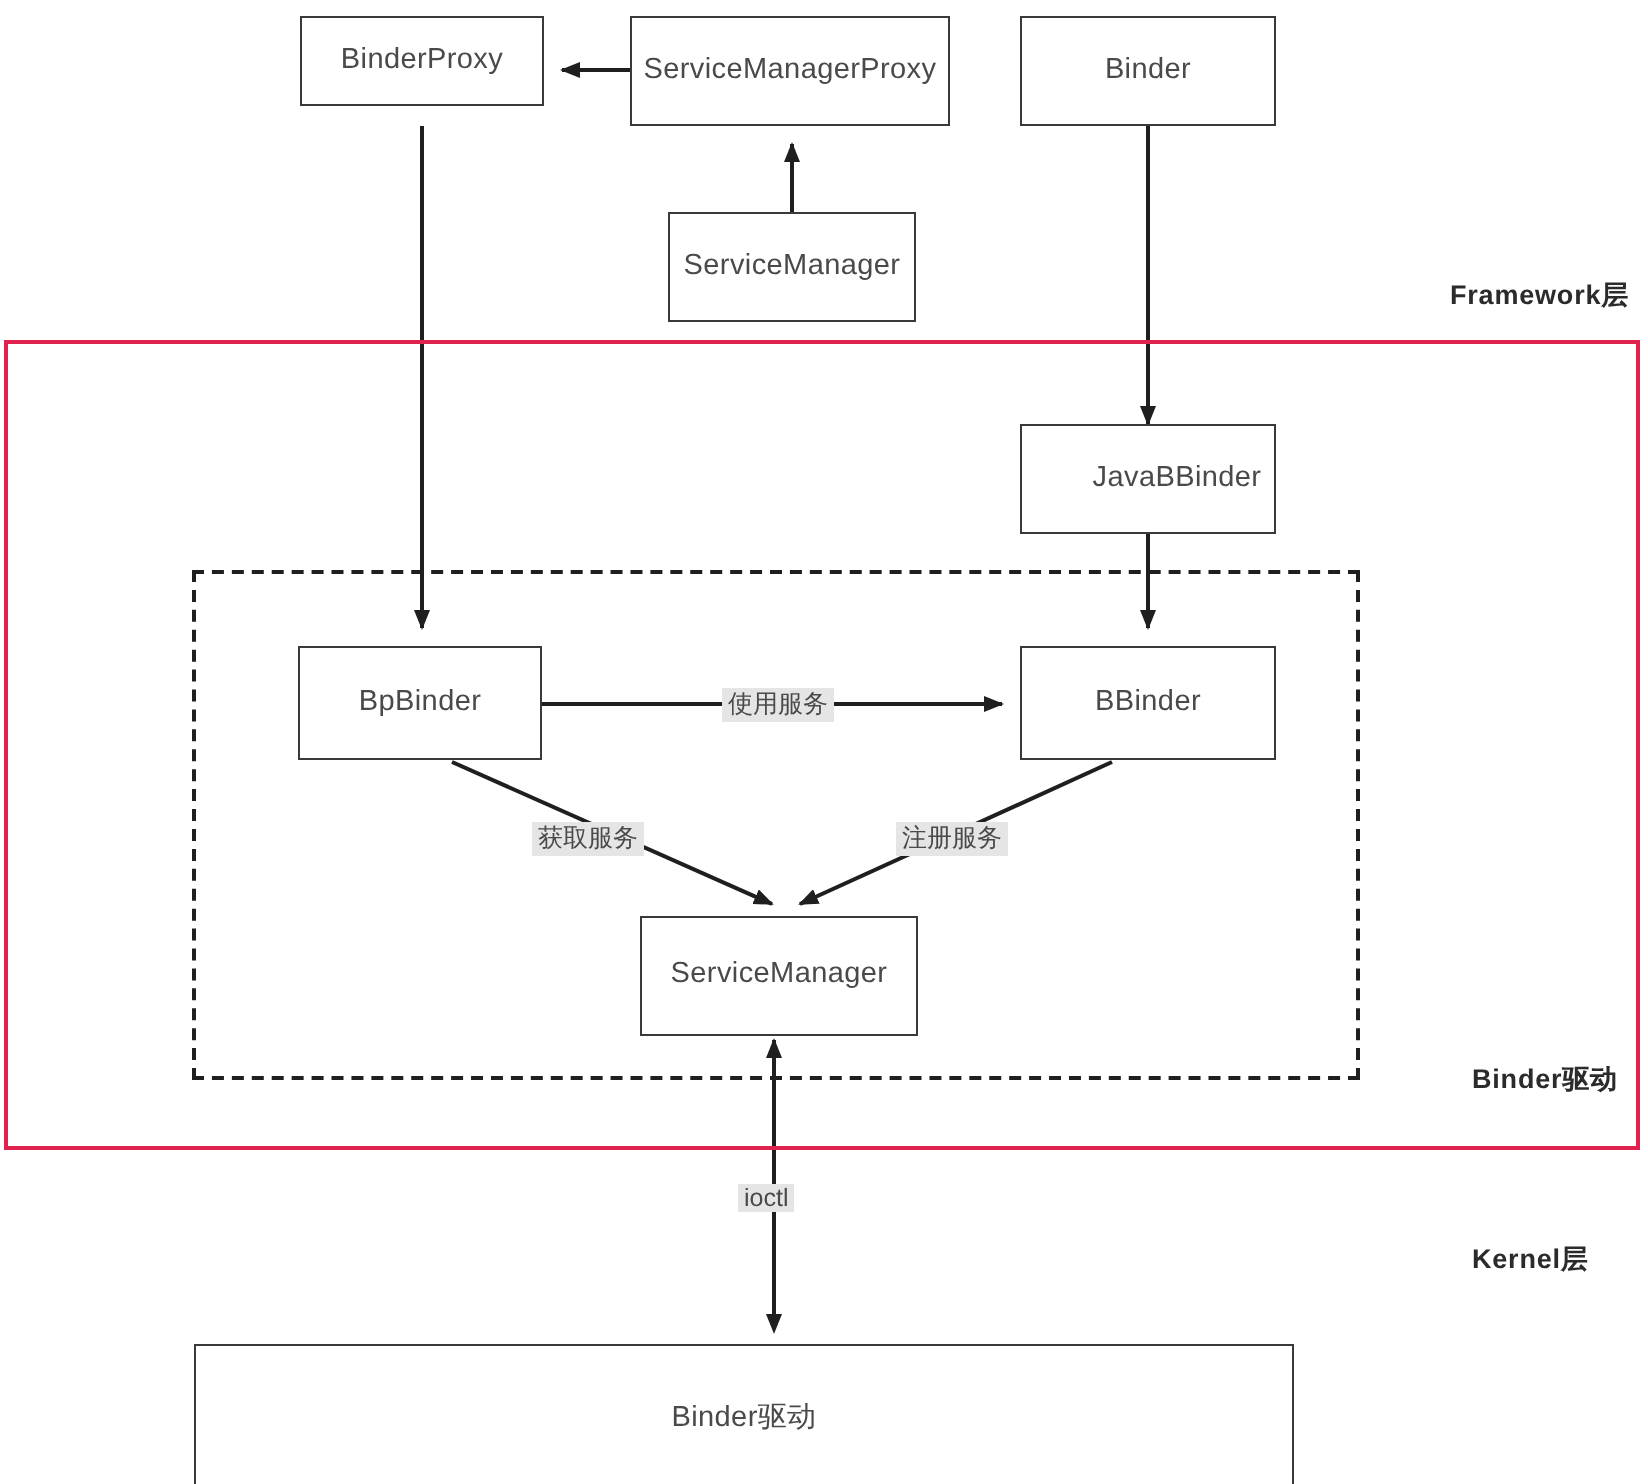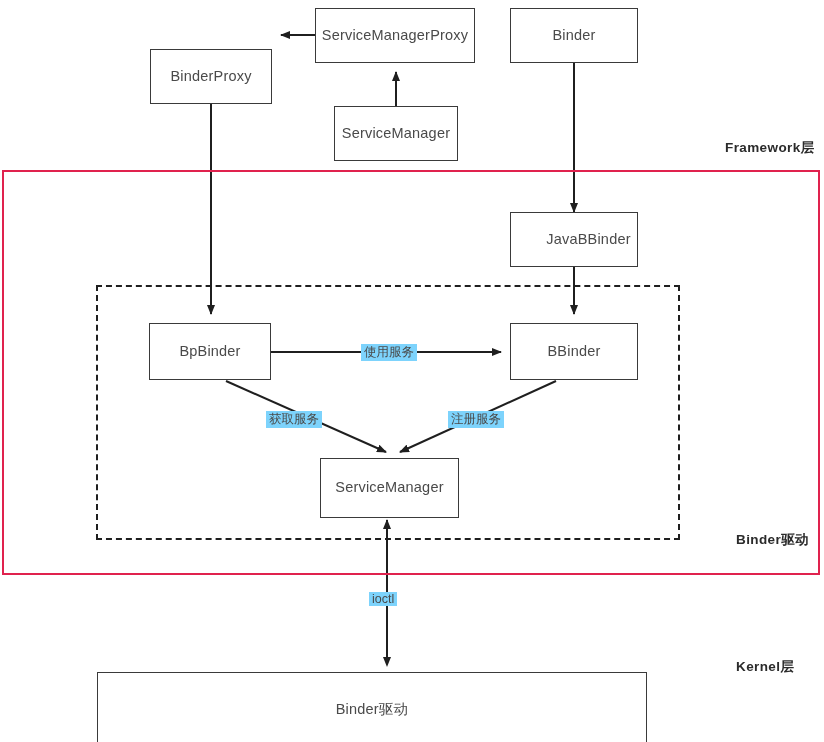--- a/index.html
+++ b/index.html
@@ -46,21 +46,21 @@
     font-weight: bold;
     color: #2b2b2b;
     letter-spacing: 0.4px;
     white-space: nowrap;
     z-index: 4;
   }
   .edge-label {
     position: absolute;
     font-size: 12.5px;
     color: #4a4a4a;
-    background: #7dd3fc;
+    background: #e5e5e5;
     padding: 0 3px;
     white-space: nowrap;
     z-index: 4;
     text-align: right;
   }
   .redbox {
     position: absolute;
     box-sizing: border-box;
     border: 2.4px solid #e0224e;
     background: transparent;
@@ -114,21 +114,21 @@
 
     <line x1="271" y1="352" x2="501" y2="352" stroke="#1f1f1f" stroke-width="2" marker-end="url(#arrowhead)"></line>
 
     <line x1="226" y1="381" x2="386" y2="452" stroke="#1f1f1f" stroke-width="2" marker-end="url(#arrowhead)"></line>
 
     <line x1="556" y1="381" x2="400" y2="452" stroke="#1f1f1f" stroke-width="2" marker-end="url(#arrowhead)"></line>
 
     <line x1="387" y1="658" x2="387" y2="520" stroke="#1f1f1f" stroke-width="2" marker-end="url(#arrowhead)" marker-start="url(#arrowhead-start)"></line>
   </svg>
 
-  <div class="node" style="left:150px; top:8px; width:122px; height:55px;margin-top:41px;">BinderProxy</div>
+  <div class="node" style="left:150px; top:8px; width:122px; height:45px;">BinderProxy</div>
 
   <div class="node" style="left:510px; top:8px; width:128px; height:55px;">Binder</div>
 
   <div class="node" style="left:315px; top:8px; width:160px; height:55px;">ServiceManagerProxy</div>
 
   <div class="node" style="left:334px; top:106px; width:124px; height:55px;">ServiceManager</div>
 
   <div class="node" style="left:510px; top:212px; width:128px; height:55px;padding-left:29px;">JavaBBinder</div>
 
   <div class="node" style="left:149px; top:323px; width:122px; height:57px;">BpBinder</div>
@@ -144,16 +144,16 @@
   <div class="edge-label" style="left:266px; top:411px;">获取服务</div>
 
   <div class="edge-label" style="left:448px; top:411px;">注册服务</div>
 
   <div class="edge-label" style="left:369px; top:592px;">ioctl</div>
 
   <div class="layer-label" style="left:714px; top:139px;padding-left:11px;">Framework层</div>
 
   <div class="layer-label" style="left:736px; top:531px;">Binder驱动</div>
 
-  <div class="layer-label" style="left:736px; top:658px;">Kernel层</div>
+  <div class="layer-label" style="left:736px; top:621px;">Kernel层</div>
 
 
 </div>
 
 </body></html>

